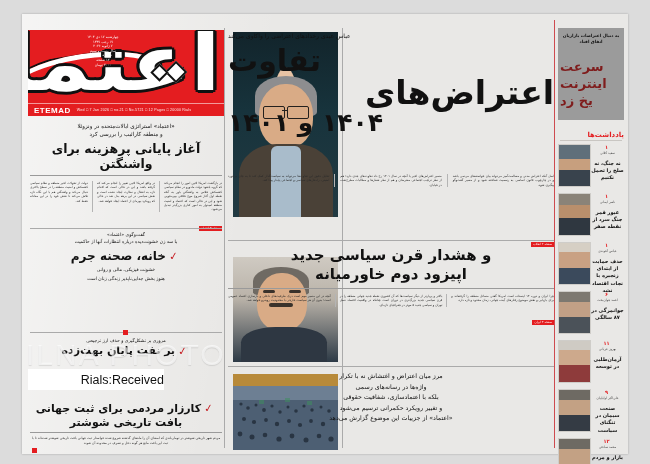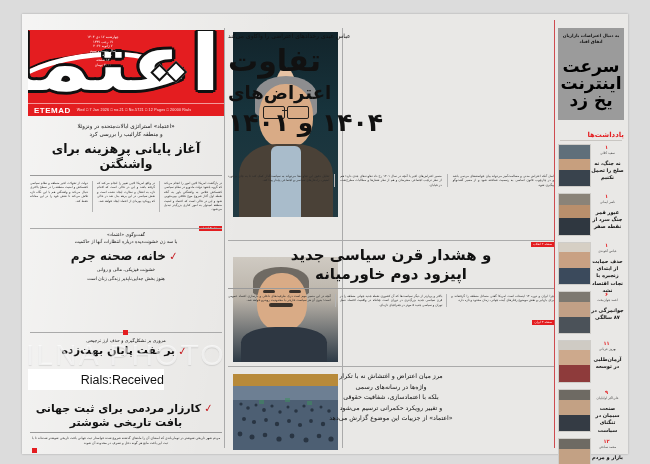--- a/index.html
+++ b/index.html
@@ -141,21 +141,21 @@
   
   .main-k{
     position:absolute;left:206px;top:18px;width:326px;
     font-size:6px;line-height:8px;direction:rtl;text-align:left;color:#111;
   }
   .main-title{
     position:absolute;left:206px;top:30px;width:326px;
     direction:rtl;text-align:left;color:#111;font-weight:bold;
     font-size:30px;line-height:34px;letter-spacing:-.5px;
   }
-  .main-title .l2{font-size:18px;line-height:30px;display:block;}
+  .main-title .l2{font-size:33px;line-height:30px;display:block;text-align:right;}
   .main-title .l3{font-size:25px;line-height:30px;display:block;}
 
   .mid-cols{
     position:absolute;left:206px;top:160px;width:326px;display:flex;direction:rtl;gap:5px;
   }
   .mid-cols .c{flex:1;}
 
   .sec2{position:absolute;left:206px;top:232px;width:326px;}
   .sec2 .k{font-size:6.4px;line-height:9px;direction:rtl;text-align:center;color:#111;}
   .sec2 .t{font-size:15px;line-height:19px;direction:rtl;text-align:center;font-weight:bold;color:#111;}
@@ -168,21 +168,21 @@
   .rail{position:absolute;left:536px;top:4px;width:66px;height:432px;}
   .rail-box{
     position:absolute;left:0;top:10px;width:66px;height:92px;background:#9b9b9b;
   }
   .rail-box .k{
     position:absolute;left:2px;right:2px;top:5px;
     font-size:4.3px;line-height:6px;direction:rtl;text-align:center;color:#111;font-weight:bold;
   }
   .rail-box .t{
     position:absolute;left:2px;right:2px;top:30px;
-    font-size:17px;line-height:17px;direction:rtl;text-align:center;color:#000000;font-weight:bold;
+    font-size:13px;line-height:17px;direction:rtl;text-align:left;color:#7f1d1d;font-weight:bold;
   }
   .rail-head{
     position:absolute;left:0;top:112px;width:66px;text-align:right;
     font-size:7px;line-height:10px;color:#e41d20;font-weight:bold;direction:rtl;
   }
   .notes{position:absolute;left:0;top:126px;width:66px;}
   .note{position:relative;width:66px;margin-bottom:3px;min-height:46px;}
   .note .thumb{
     position:absolute;left:0;top:0;width:31px;height:41px;background:#8d8d8d;overflow:hidden;
     border:1px solid #cfcdc9;

